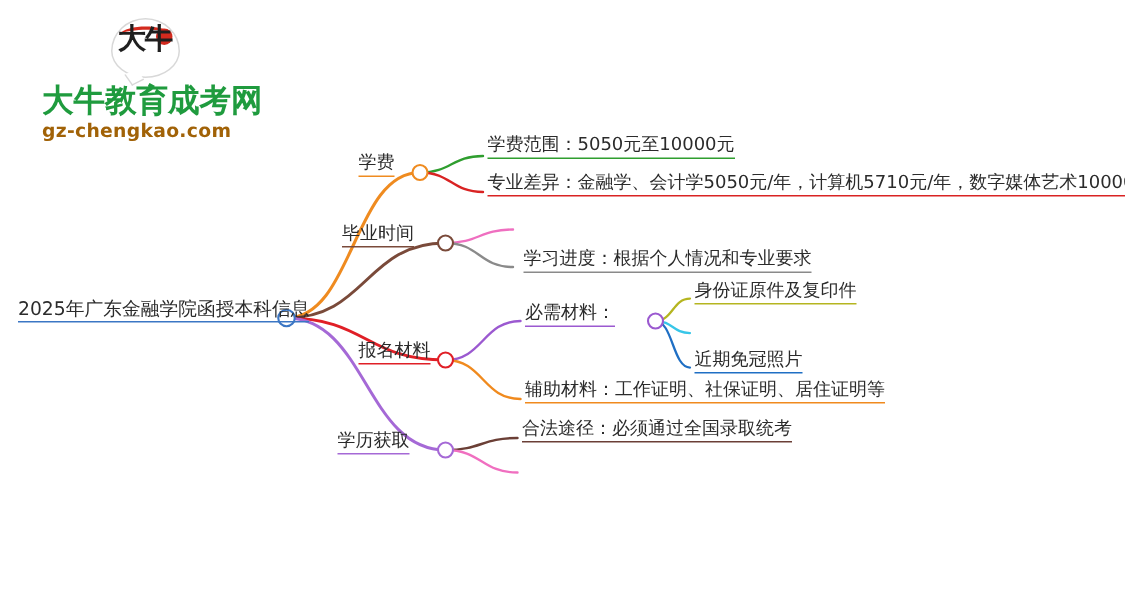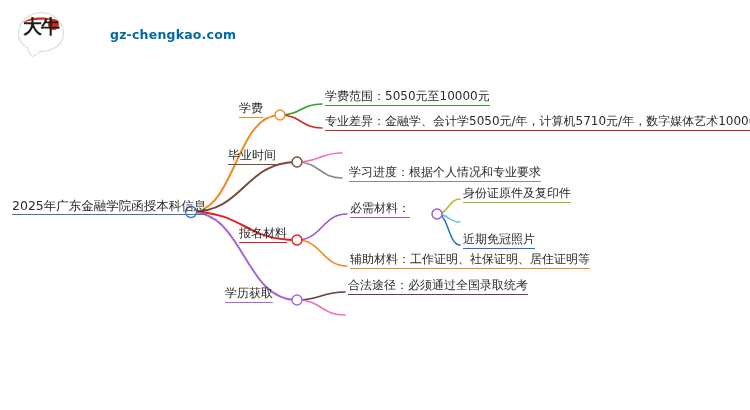--- a/index.html
+++ b/index.html
@@ -22,20 +22,21 @@
     top: 0;
     width: 750px;
     height: 70px;
   }
   #logo-wrap {
     position: absolute;
     left: 18px;
     top: 12px;
     display: flex;
     align-items: center;
+    flex-direction: column;
   }
   #logo-mark {
     position: relative;
     width: 46px;
     height: 44px;
     flex: 0 0 auto;
   }
   #logo-bubble {
     position: absolute;
     left: 0;
@@ -100,23 +101,22 @@
     font-size: 21px;
     line-height: 23px;
     color: #1f9b3e;
     letter-spacing: 0px;
   }
   #logo-sub {
     font-family: "DejaVu Sans", "Liberation Sans", sans-serif;
     font-weight: bold;
     font-size: 12.5px;
     line-height: 15px;
-    color: #0369a1;
+    color: #a16207;
     letter-spacing: 0.2px;
-    margin-left: 36px;
   }
 
   
   #mindmap {
     position: absolute;
     left: 0;
     top: 0;
     width: 750px;
     height: 410px;
   }
@@ -164,20 +164,21 @@
     <div id="logo-mark">
       <div id="logo-bubble"></div>
       <div id="logo-tail"></div>
       <svg id="logo-brush" viewBox="0 0 40 15">
         <path d="M2 9 C 8 2, 30 2, 38 8 C 30 5, 9 5, 2 9 Z" fill="#d32a1e"></path>
       </svg>
       <div id="logo-dot"></div>
       <div id="logo-chars">大牛</div>
     </div>
     <div id="logo-text">
+      <div id="logo-title">大牛教育成考网</div>
       <div id="logo-sub">gz-chengkao.com</div>
     </div>
   </div>
 </div>
 
 <div id="mindmap">
   <svg id="edges" viewBox="0 0 750 410">
       <path d="M191 212 C 235.5 212, 235.5 115, 280 115" stroke="#ef8b20" stroke-width="2" fill="none" stroke-linecap="round"></path>
       <path d="M191 212 C 244 212, 244 162, 297 162" stroke="#7a4a3a" stroke-width="2" fill="none" stroke-linecap="round"></path>
       <path d="M191 212 C 244 212, 244 240, 297 240" stroke="#e01f26" stroke-width="2" fill="none" stroke-linecap="round"></path>

